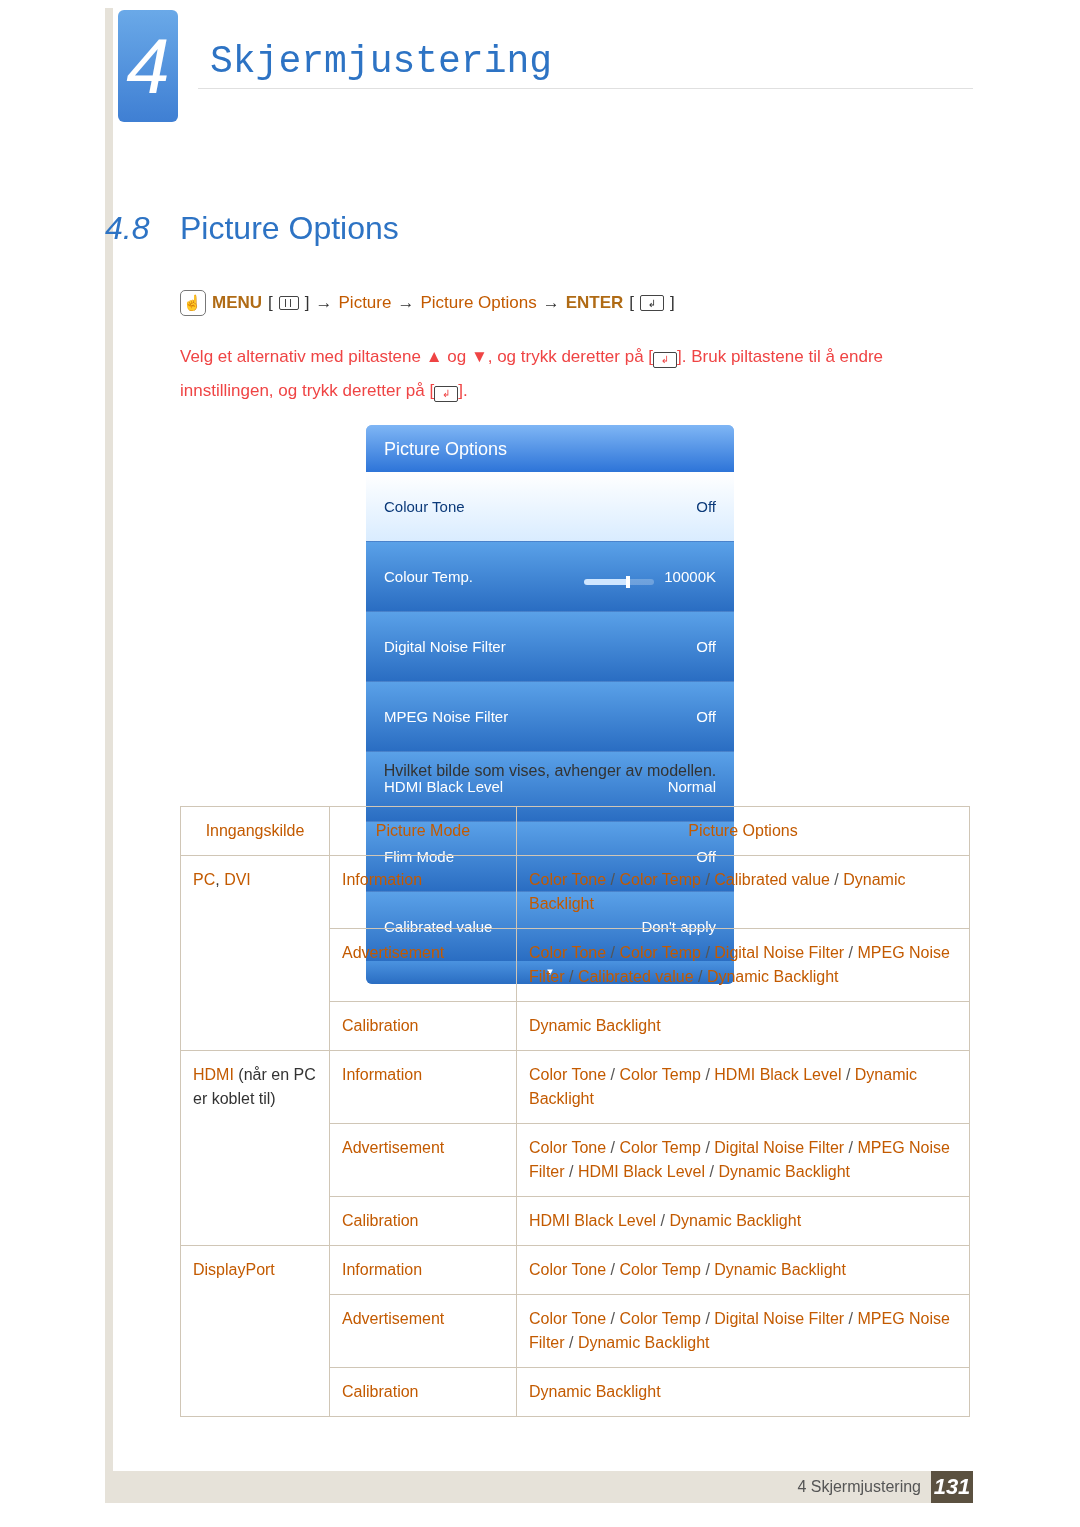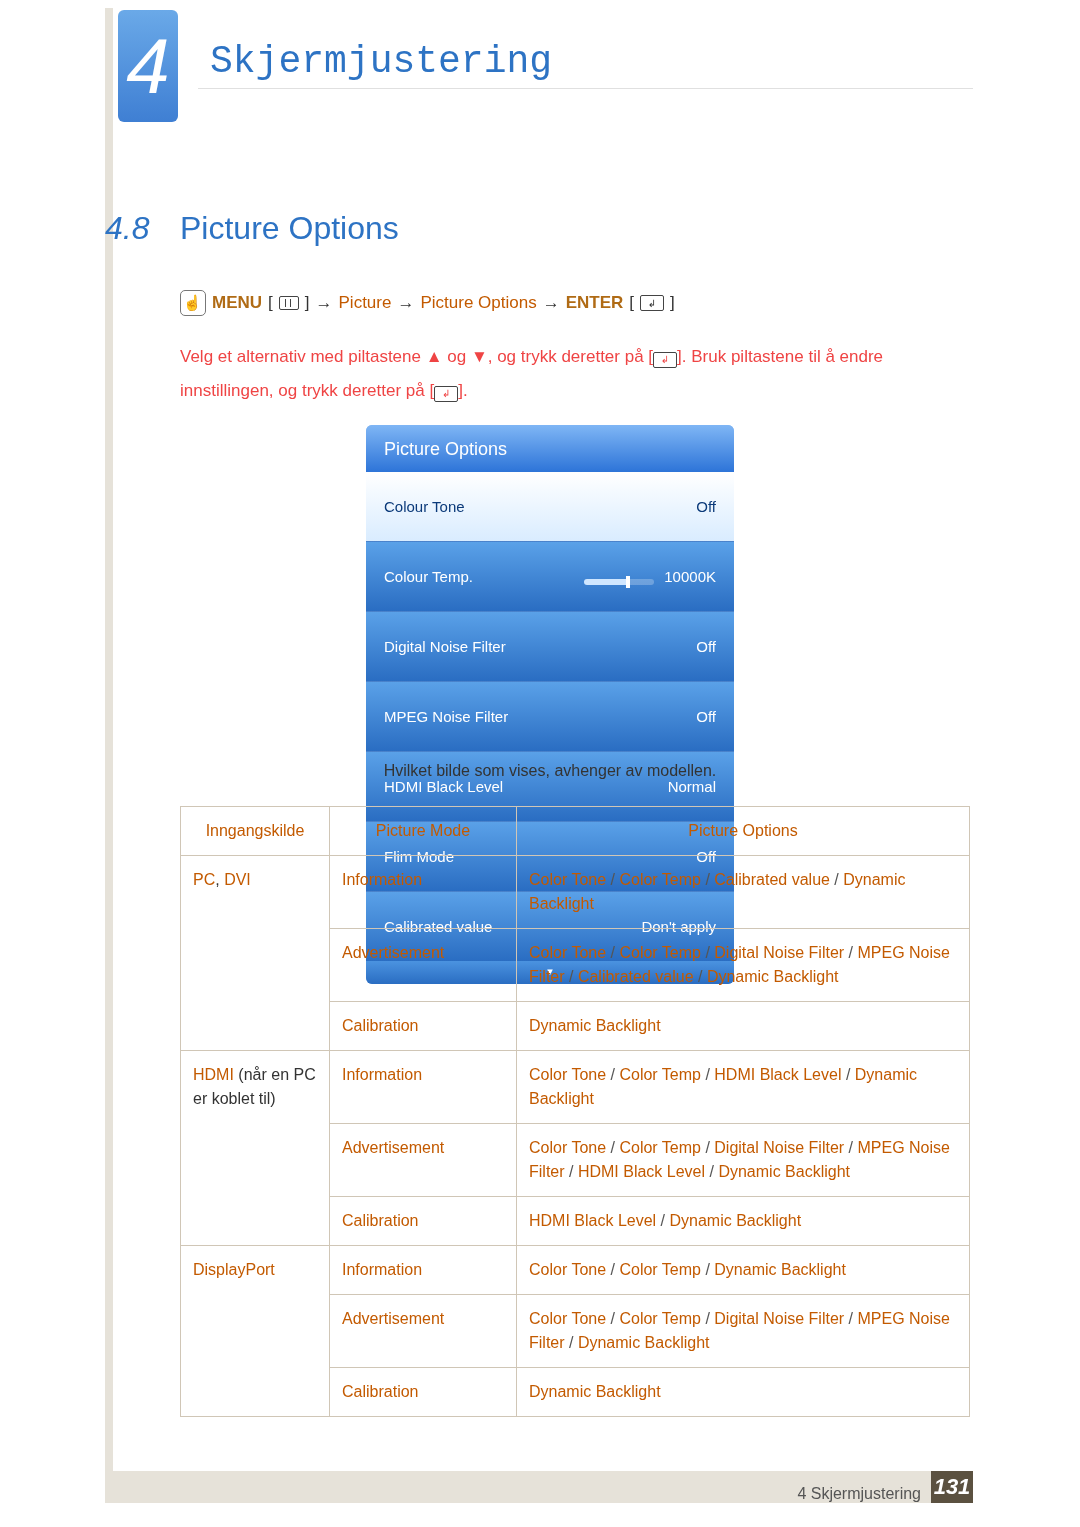--- a/index.html
+++ b/index.html
@@ -206,21 +206,21 @@
   .orange { color:#c35a00; }
 
   .footer {
     position:absolute;
     left: 105px;
     right: 107px;
     bottom: 24px;
     height: 32px;
     background: #e6e2d9;
     display:flex;
-    align-items:flex-end;
+    align-items:center;
     justify-content:flex-end;
     font-size: 16px;
     color:#555;
     padding-right:0;
   }
   .footer .ft-text { margin-right: 10px; }
   .footer .page-num {
     width: 42px;
     height: 32px;
     background: #5b5140;

